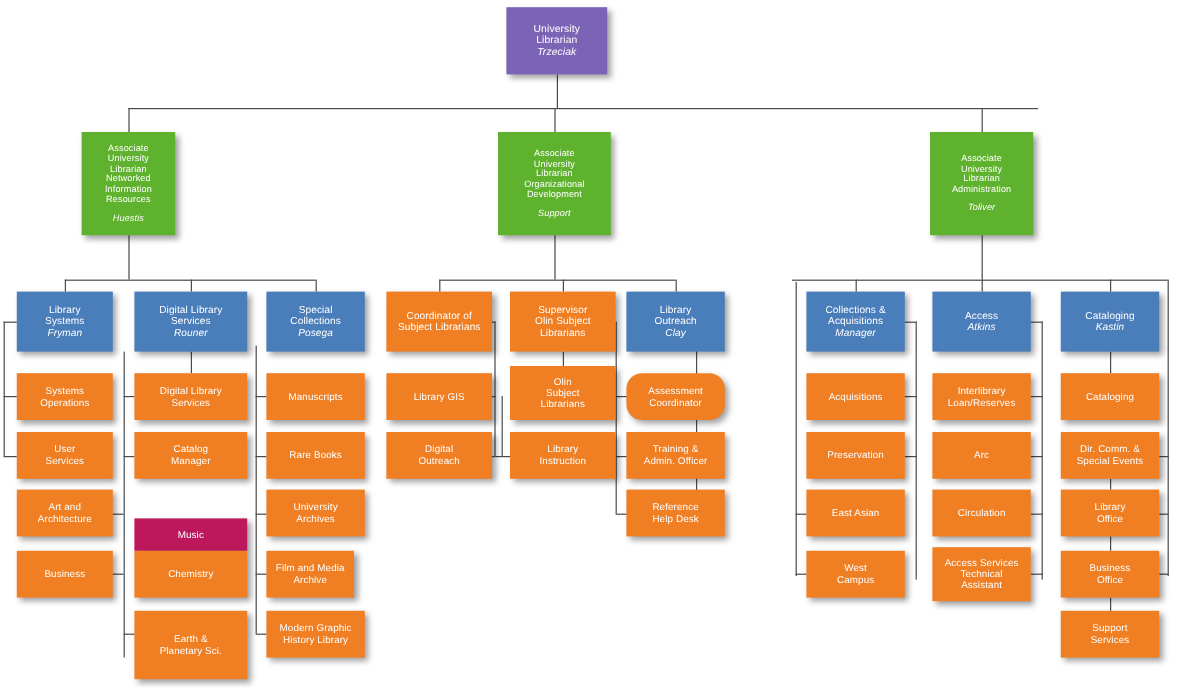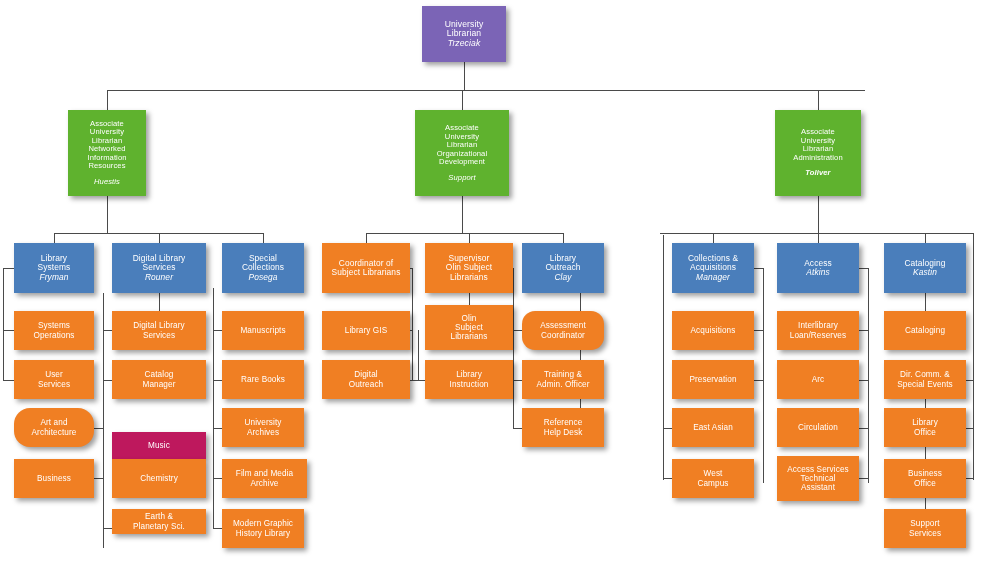--- a/index.html
+++ b/index.html
@@ -129,36 +129,36 @@
 Librarian
 Organizational
 Development</div>
       <div class="person" style="margin-top: 7px;">Support</div>
     </div>
     <div class="node green" style="left: 775px; top: 110px; width: 86px; height: 86px; background: rgb(95, 178, 46); color: rgb(255, 255, 255); font-size: 7.6px;">
       <div class="title">Associate
 University
 Librarian
 Administration</div>
-      <div class="person" style="margin-top: 7px; font-weight: bold;">Toliver</div>
+      <div class="person" style="margin-top: 7px;">Toliver</div>
     </div>
     <div class="node blue" style="left: 14px; top: 243px; width: 80px; height: 50px; background: rgb(74, 126, 187); color: rgb(255, 255, 255); font-size: 8.4px;">
       <div class="title">Library
 Systems</div>
       <div class="person">Fryman</div>
     </div>
     <div class="node orange" style="left: 14px; top: 311px; width: 80px; height: 39px; background: rgb(240, 127, 35); color: rgb(255, 255, 255); font-size: 8.2px;">
       <div class="title">Systems
 Operations</div>
     </div>
     <div class="node orange" style="left: 14px; top: 360px; width: 80px; height: 39px; background: rgb(240, 127, 35); color: rgb(255, 255, 255); font-size: 8.2px;">
       <div class="title">User
 Services</div>
     </div>
-    <div class="node orange" style="left: 14px; top: 408px; width: 80px; height: 39px; background: rgb(240, 127, 35); color: rgb(255, 255, 255); font-size: 8.2px; border-radius: 16px;">
+    <div class="node orange" style="left: 14px; top: 408px; width: 80px; height: 39px; background: rgb(240, 127, 35); color: rgb(255, 255, 255); font-size: 8.2px;">
       <div class="title">Art and
 Architecture</div>
     </div>
     <div class="node orange" style="left: 14px; top: 459px; width: 80px; height: 39px; background: rgb(240, 127, 35); color: rgb(255, 255, 255); font-size: 8.2px;">
       <div class="title">Business</div>
     </div>
     <div class="node blue" style="left: 112px; top: 243px; width: 94px; height: 50px; background: rgb(74, 126, 187); color: rgb(255, 255, 255); font-size: 8.4px;">
       <div class="title">Digital Library
 Services</div>
       <div class="person">Rouner</div>
@@ -170,40 +170,40 @@
     <div class="node orange" style="left: 112px; top: 360px; width: 94px; height: 39px; background: rgb(240, 127, 35); color: rgb(255, 255, 255); font-size: 8.2px;">
       <div class="title">Catalog
 Manager</div>
     </div>
     <div class="node orange" style="left: 112px; top: 432px; width: 94px; height: 27px; background: #be185d; color: rgb(255, 255, 255); font-size: 8.2px;">
       <div class="title">Music</div>
     </div>
     <div class="node orange" style="left: 112px; top: 459px; width: 94px; height: 39px; background: rgb(240, 127, 35); color: rgb(255, 255, 255); font-size: 8.2px;">
       <div class="title">Chemistry</div>
     </div>
-    <div class="node orange" style="left: 112px; top: 509px; width: 94px; height: 25px; background: rgb(240, 127, 35); color: rgb(255, 255, 255); font-size: 8.2px;">
+    <div class="node orange" style="left: 112px; top: 509px; width: 94px; height: 57px; background: rgb(240, 127, 35); color: rgb(255, 255, 255); font-size: 8.2px;">
       <div class="title">Earth &amp;
 Planetary Sci.</div>
     </div>
     <div class="node blue" style="left: 222px; top: 243px; width: 82px; height: 50px; background: rgb(74, 126, 187); color: rgb(255, 255, 255); font-size: 8.4px;">
       <div class="title">Special
 Collections</div>
       <div class="person">Posega</div>
     </div>
     <div class="node orange" style="left: 222px; top: 311px; width: 82px; height: 39px; background: rgb(240, 127, 35); color: rgb(255, 255, 255); font-size: 8.2px;">
       <div class="title">Manuscripts</div>
     </div>
     <div class="node orange" style="left: 222px; top: 360px; width: 82px; height: 39px; background: rgb(240, 127, 35); color: rgb(255, 255, 255); font-size: 8.2px;">
       <div class="title">Rare Books</div>
     </div>
     <div class="node orange" style="left: 222px; top: 408px; width: 82px; height: 39px; background: rgb(240, 127, 35); color: rgb(255, 255, 255); font-size: 8.2px;">
       <div class="title">University
 Archives</div>
     </div>
-    <div class="node orange" style="left: 222px; top: 459px; width: 85px; height: 39px; background: rgb(240, 127, 35); color: rgb(255, 255, 255); font-size: 8.2px;">
+    <div class="node orange" style="left: 222px; top: 459px; width: 73px; height: 39px; background: rgb(240, 127, 35); color: rgb(255, 255, 255); font-size: 8.2px;">
       <div class="title">Film and Media
 Archive</div>
     </div>
     <div class="node orange" style="left: 222px; top: 509px; width: 82px; height: 39px; background: rgb(240, 127, 35); color: rgb(255, 255, 255); font-size: 8.2px;">
       <div class="title">Modern Graphic
 History Library</div>
     </div>
     <div class="node orange" style="left: 322px; top: 243px; width: 88px; height: 50px; background: rgb(240, 127, 35); color: rgb(255, 255, 255); font-size: 8.4px;">
       <div class="title">Coordinator of
 Subject Librarians</div>

